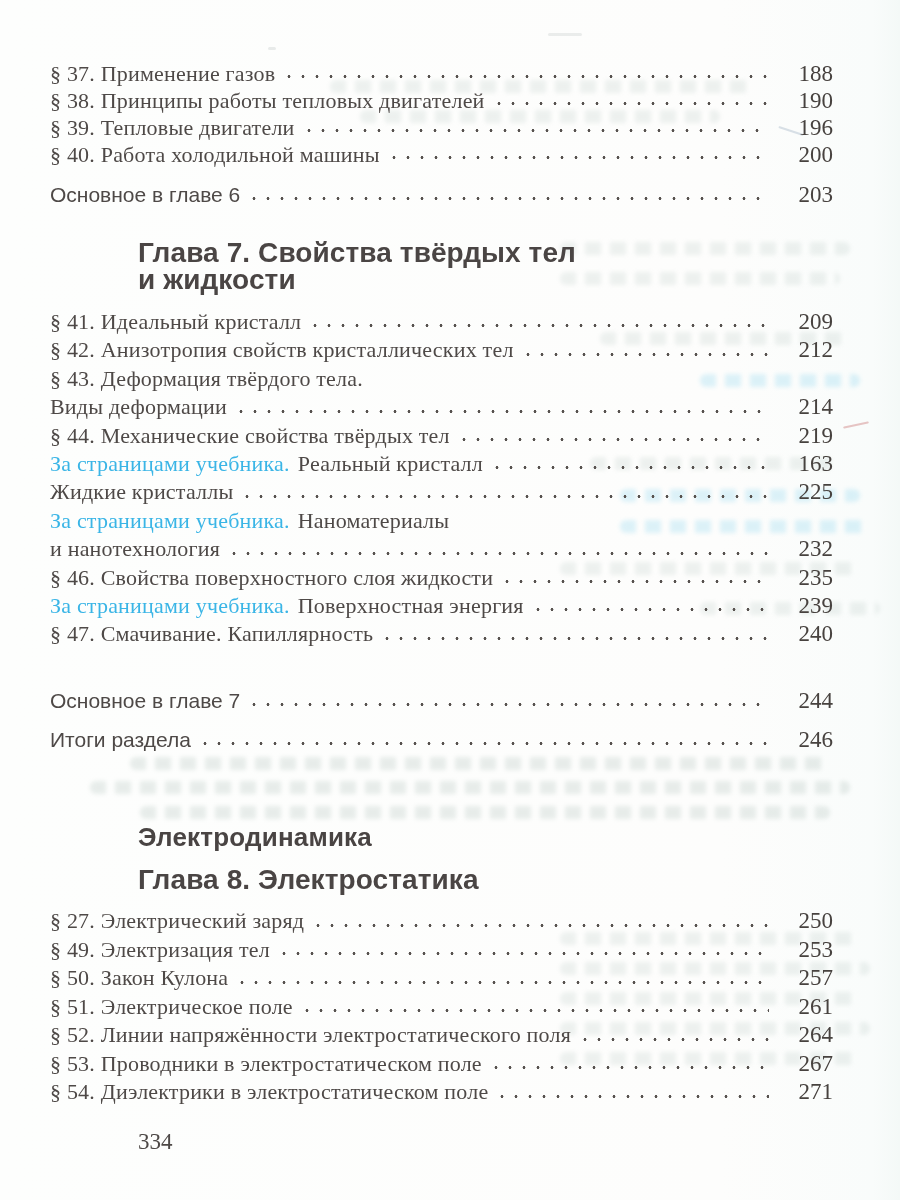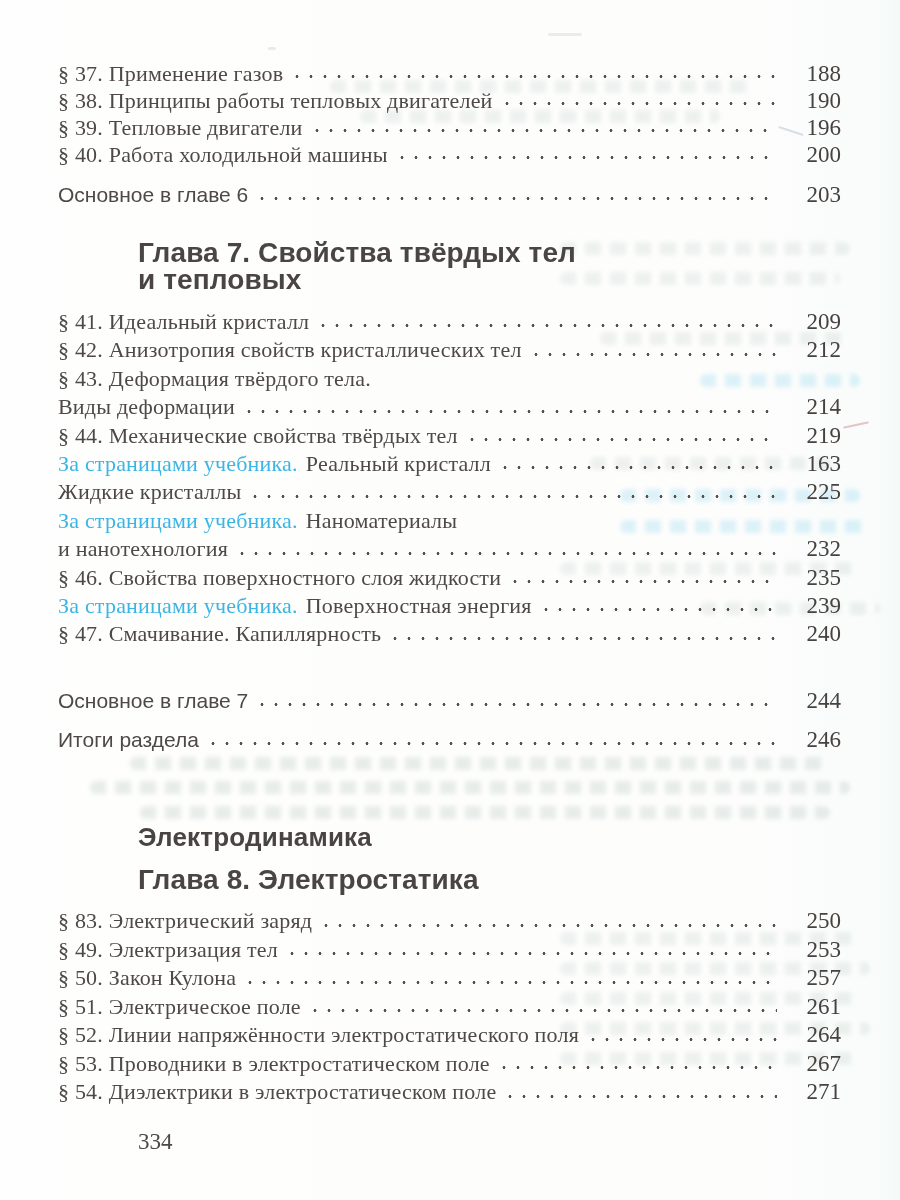--- a/index.html
+++ b/index.html
@@ -22,21 +22,21 @@
     pointer-events:none;
   }
   .ghost.gray{color:#8fa8a0;opacity:.14;}
   .ghost.gray2{color:#93aaa2;opacity:.20;}
   .ghost.cyan{color:#5bc3e8;opacity:.20;}
   .scratch{
     position:absolute;pointer-events:none;border-radius:2px;
   }
   
   .block{
-    position:absolute;left:58px;width:783px;
+    position:absolute;left:50px;width:783px;
   }
   .row{
     display:flex;align-items:baseline;
     height:var(--pitch,28px);
     line-height:var(--pitch,28px);
     color:#4e4947;
   }
   .lbl{
     font-size:22px;white-space:nowrap;flex-shrink:0;
     letter-spacing:.2px;
@@ -133,21 +133,21 @@
   <div class="block" style="top:181px;--pitch:28px;">
     <div class="row sans">
       <span class="lbl">Основное в главе 6</span>
       <span class="leader"></span>
       <span class="page-num">203</span>
     </div>
   </div>
 
   <div class="chapter" style="top:239px;">
     <div>Глава 7. Свойства твёрдых тел</div>
-    <div>и тепловых</div>
+    <div>и жидкости</div>
   </div>
 
   <div class="block" style="top:308px;--pitch:28.4px;">
     <div class="row">
       <span class="lbl">§ 41. Идеальный кристалл</span>
       <span class="leader"></span>
       <span class="page-num">209</span>
     </div>
     <div class="row">
       <span class="lbl">§ 42. Анизотропия свойств кристаллических тел</span>
@@ -220,21 +220,21 @@
       <span class="page-num">246</span>
     </div>
   </div>
 
   <div class="section-title" style="top:822px;">Электродинамика</div>
 
   <div class="chapter" style="top:866px;">Глава 8. Электростатика</div>
 
   <div class="block" style="top:907px;--pitch:28.5px;">
     <div class="row">
-      <span class="lbl">§ 83. Электрический заряд</span>
+      <span class="lbl">§ 27. Электрический заряд</span>
       <span class="leader"></span>
       <span class="page-num">250</span>
     </div>
     <div class="row">
       <span class="lbl">§ 49. Электризация тел</span>
       <span class="leader"></span>
       <span class="page-num">253</span>
     </div>
     <div class="row">
       <span class="lbl">§ 50. Закон Кулона</span>

